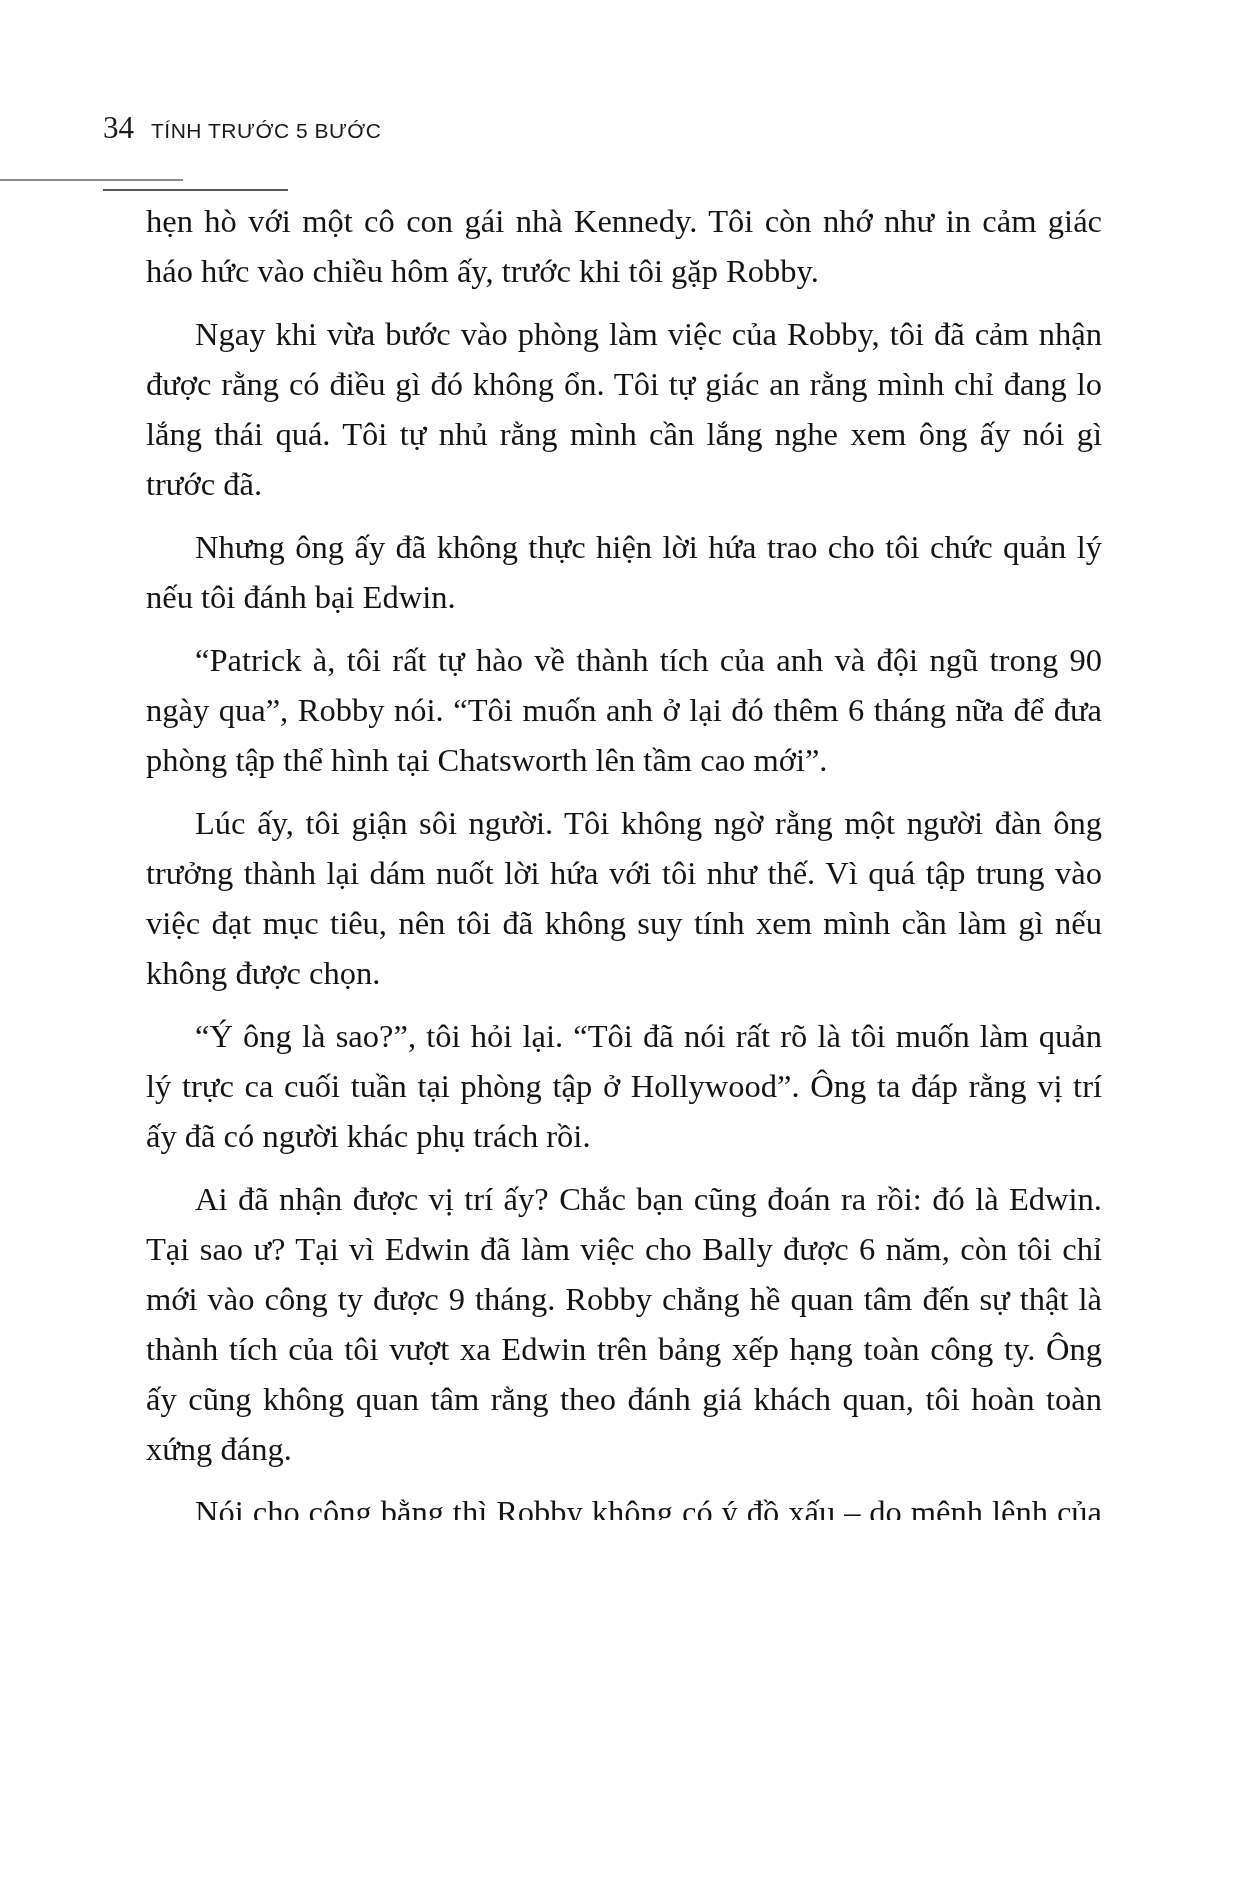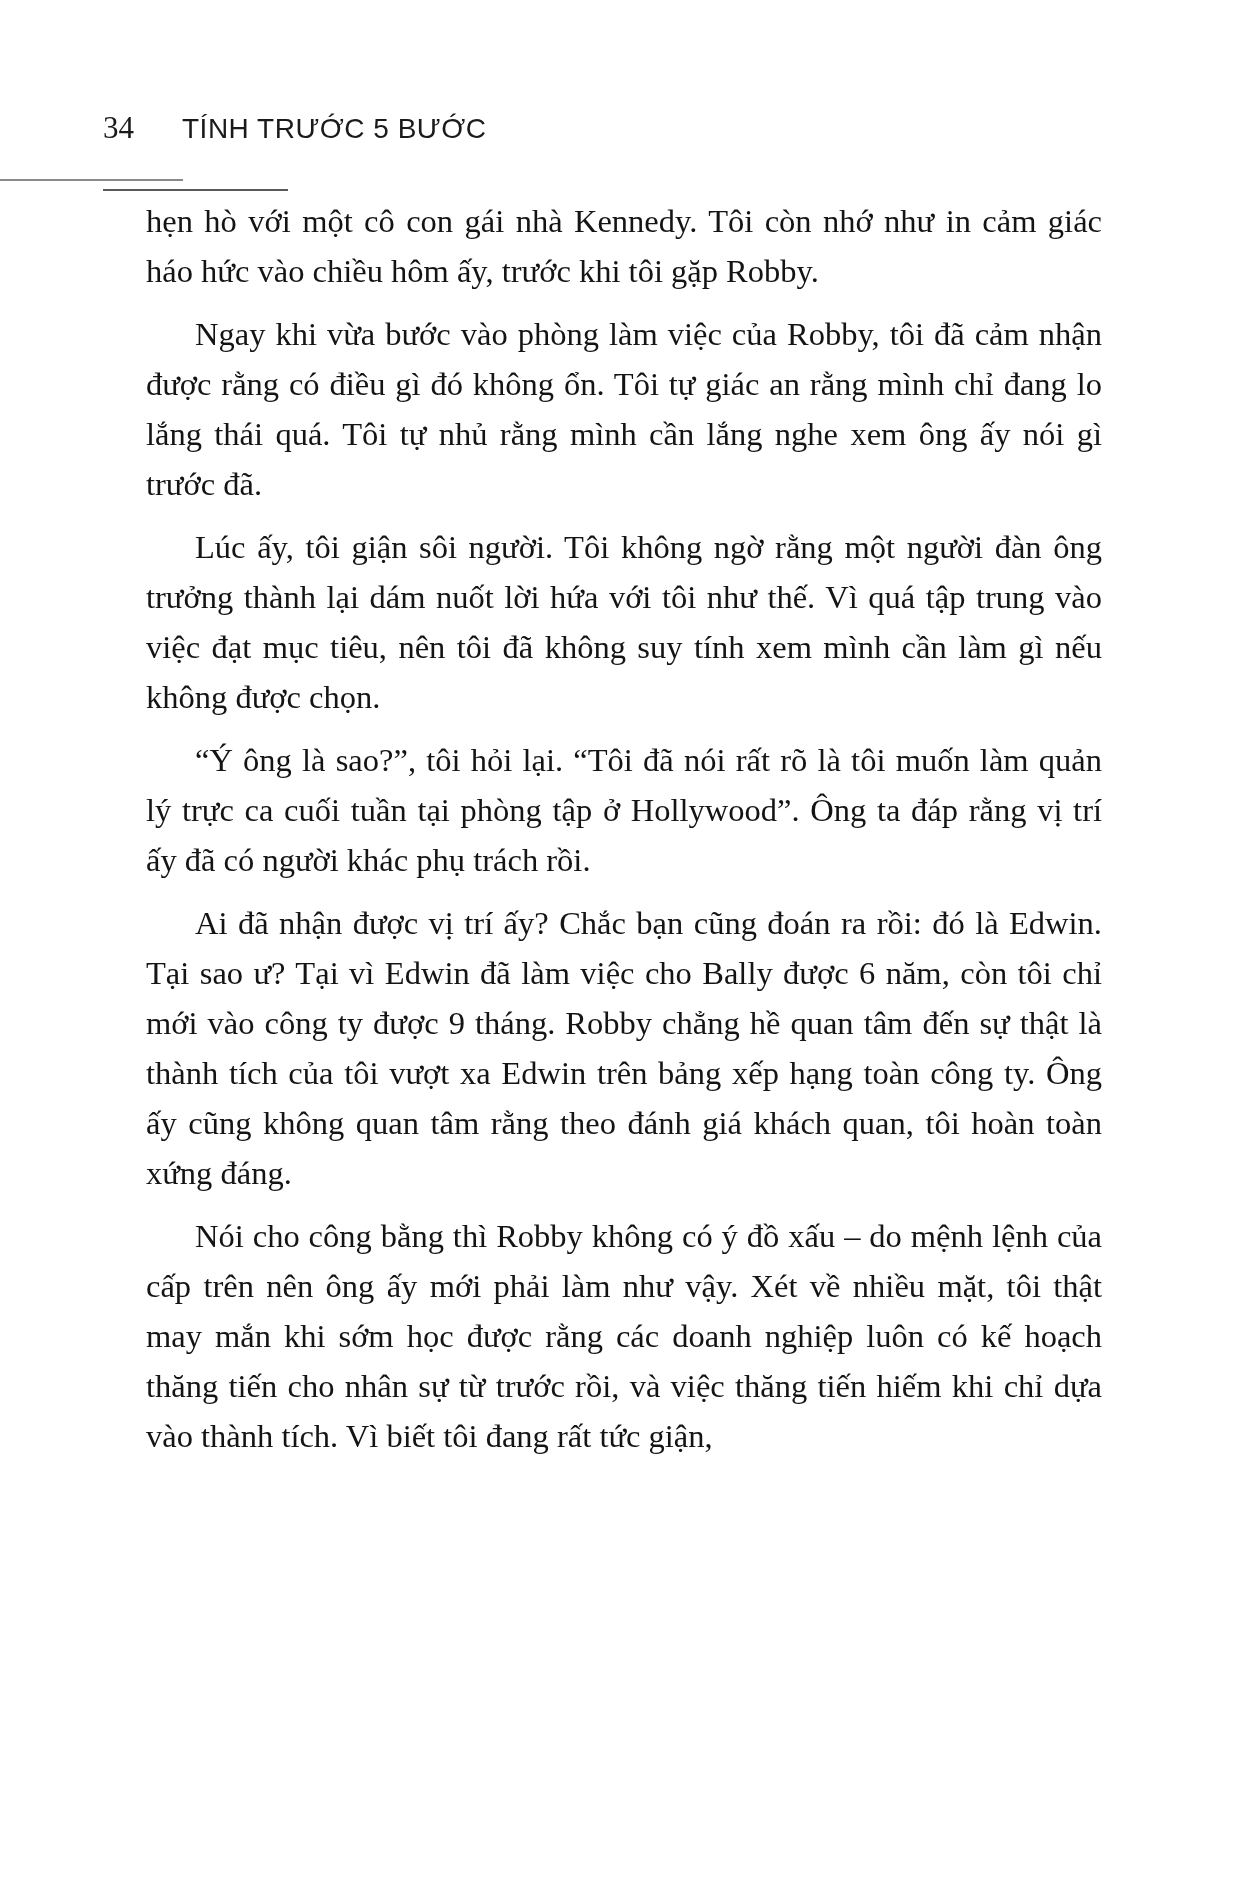--- a/index.html
+++ b/index.html
@@ -23,24 +23,24 @@
     display: flex;
     align-items: baseline;
   }
   .page-number {
     font-family: "Liberation Serif", "DejaVu Serif", serif;
     font-size: 31px;
     color: #1a1a1a;
   }
   .running-title {
     font-family: "Liberation Sans", "DejaVu Sans", sans-serif;
-    font-size: 28px;
+    font-size: 21px;
     letter-spacing: 0.5px;
     color: #1a1a1a;
-    margin-left: 48px;
+    margin-left: 17px;
   }
   .rule {
     position: absolute;
     height: 2px;
     background: #6f6f6f;
   }
   .rule-left {
     top: 179px;
     left: 0;
     width: 183px;
@@ -82,19 +82,21 @@
     <span class="page-number">34</span>
     <span class="running-title">TÍNH TRƯỚC 5 BƯỚC</span>
   </header>
 
   <div class="rule rule-left"></div>
   <div class="rule rule-number"></div>
 
   <main class="body-text">
       <p class="noindent">hẹn hò với một cô con gái nhà Kennedy. Tôi còn nhớ như in cảm giác háo hức vào chiều hôm ấy, trước khi tôi gặp Robby.</p>
       <p>Ngay khi vừa bước vào phòng làm việc của Robby, tôi đã cảm nhận được rằng có điều gì đó không ổn. Tôi tự giác an rằng mình chỉ đang lo lắng thái quá. Tôi tự nhủ rằng mình cần lắng nghe xem ông ấy nói gì trước đã.</p>
+      <p>Nhưng ông ấy đã không thực hiện lời hứa trao cho tôi chức quản lý nếu tôi đánh bại Edwin.</p>
+      <p>“Patrick à, tôi rất tự hào về thành tích của anh và đội ngũ trong 90 ngày qua”, Robby nói. “Tôi muốn anh ở lại đó thêm 6 tháng nữa để đưa phòng tập thể hình tại Chatsworth lên tầm cao mới”.</p>
       <p>Lúc ấy, tôi giận sôi người. Tôi không ngờ rằng một người đàn ông trưởng thành lại dám nuốt lời hứa với tôi như thế. Vì quá tập trung vào việc đạt mục tiêu, nên tôi đã không suy tính xem mình cần làm gì nếu không được chọn.</p>
       <p>“Ý ông là sao?”, tôi hỏi lại. “Tôi đã nói rất rõ là tôi muốn làm quản lý trực ca cuối tuần tại phòng tập ở Hollywood”. Ông ta đáp rằng vị trí ấy đã có người khác phụ trách rồi.</p>
       <p>Ai đã nhận được vị trí ấy? Chắc bạn cũng đoán ra rồi: đó là Edwin. Tại sao ư? Tại vì Edwin đã làm việc cho Bally được 6 năm, còn tôi chỉ mới vào công ty được 9 tháng. Robby chẳng hề quan tâm đến sự thật là thành tích của tôi vượt xa Edwin trên bảng xếp hạng toàn công ty. Ông ấy cũng không quan tâm rằng theo đánh giá khách quan, tôi hoàn toàn xứng đáng.</p>
       <p>Nói cho công bằng thì Robby không có ý đồ xấu – do mệnh lệnh của cấp trên nên ông ấy mới phải làm như vậy. Xét về nhiều mặt, tôi thật may mắn khi sớm học được rằng các doanh nghiệp luôn có kế hoạch thăng tiến cho nhân sự từ trước rồi, và việc thăng tiến hiếm khi chỉ dựa vào thành tích. Vì biết tôi đang rất tức giận,</p>
     </main>
 
 </div>
 
 </body></html>

